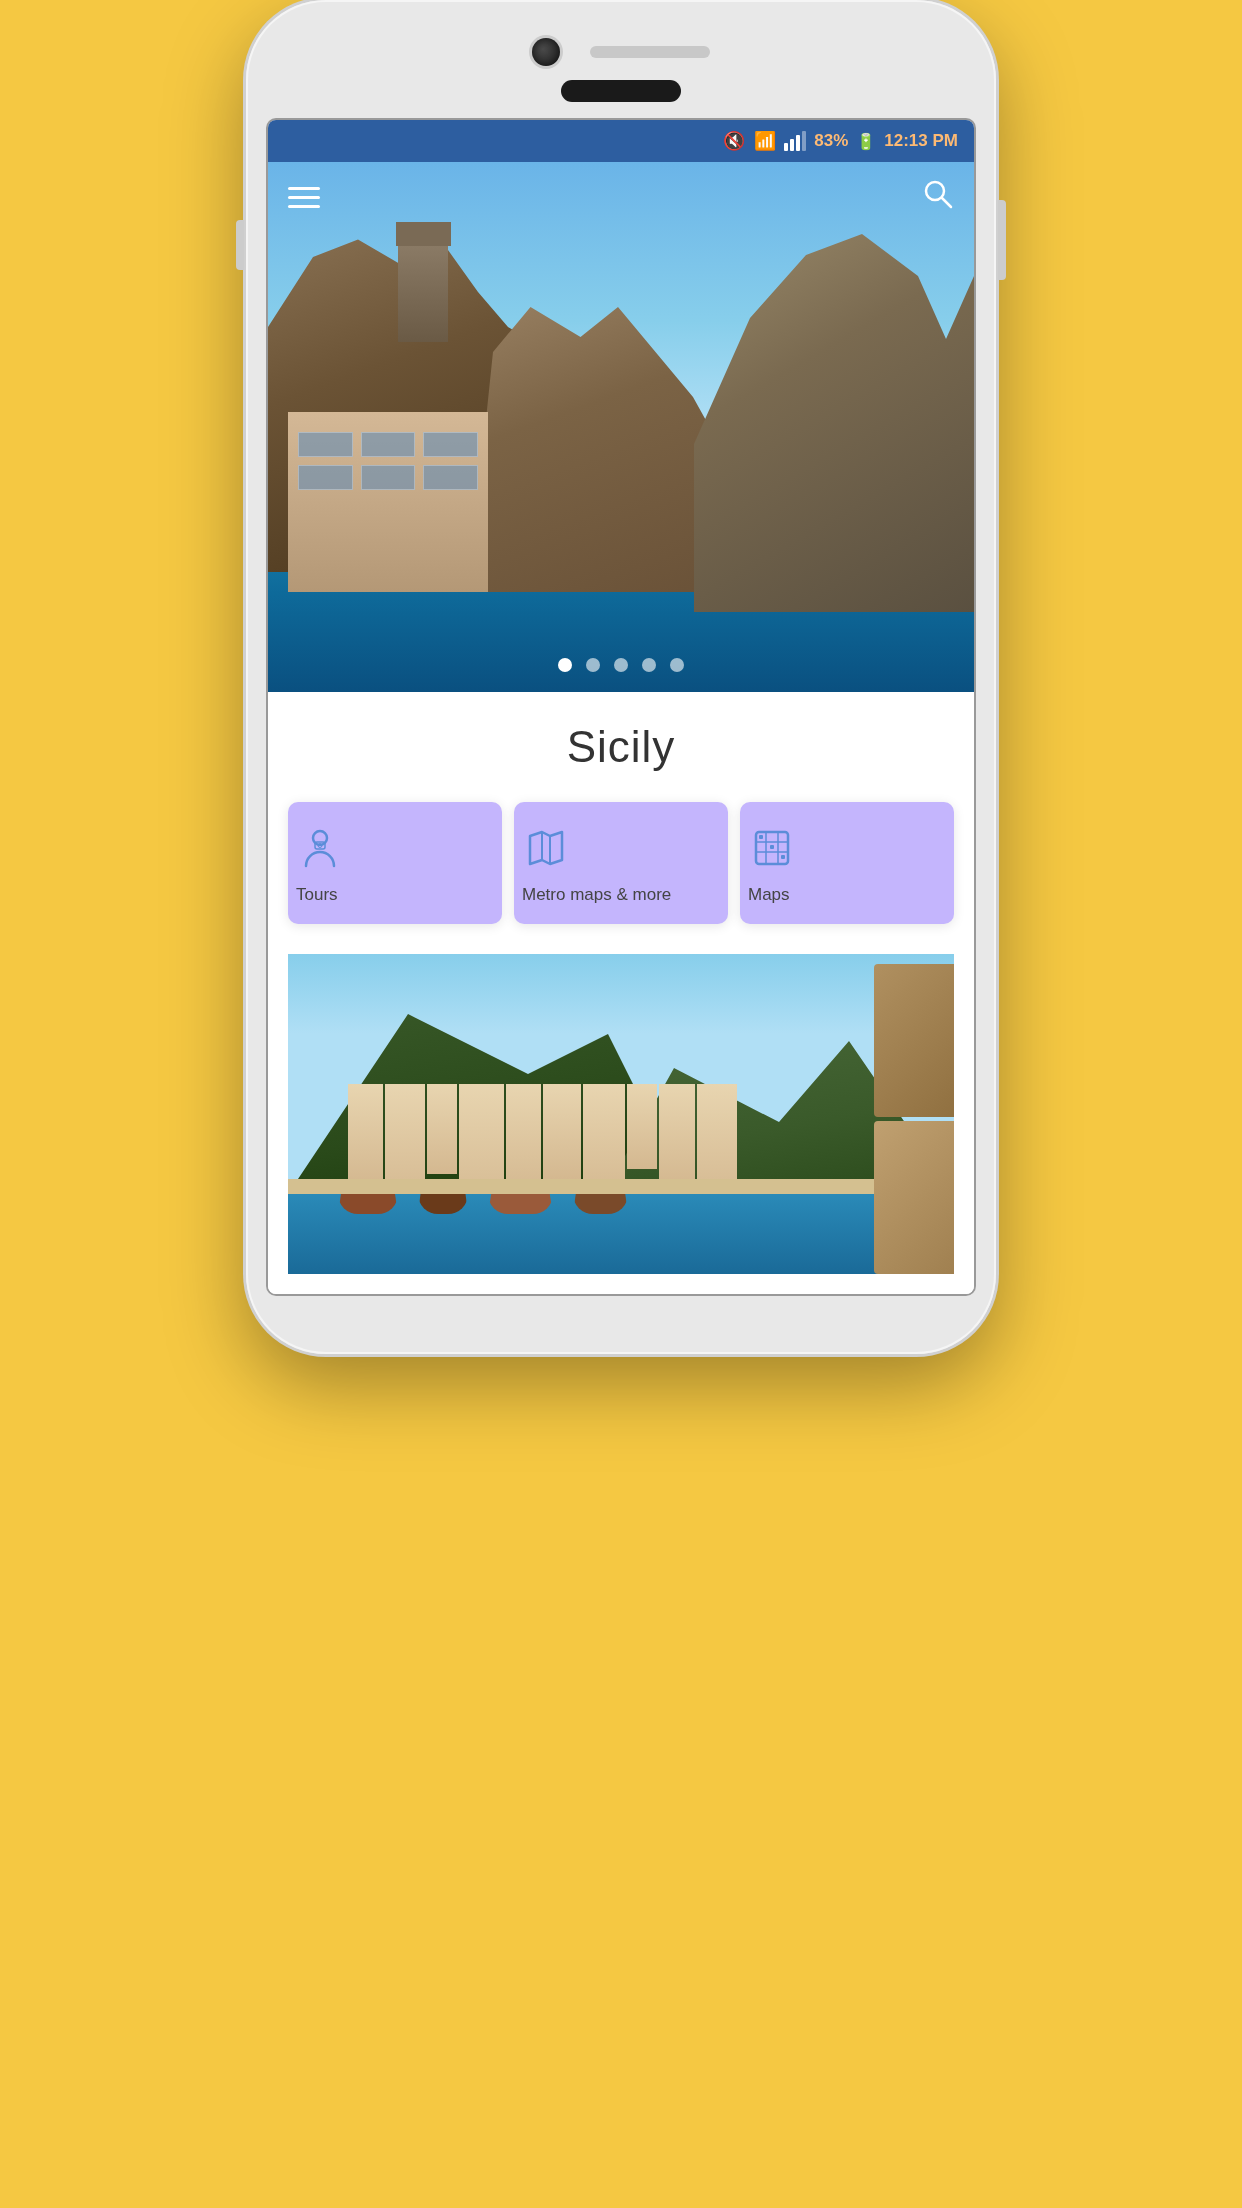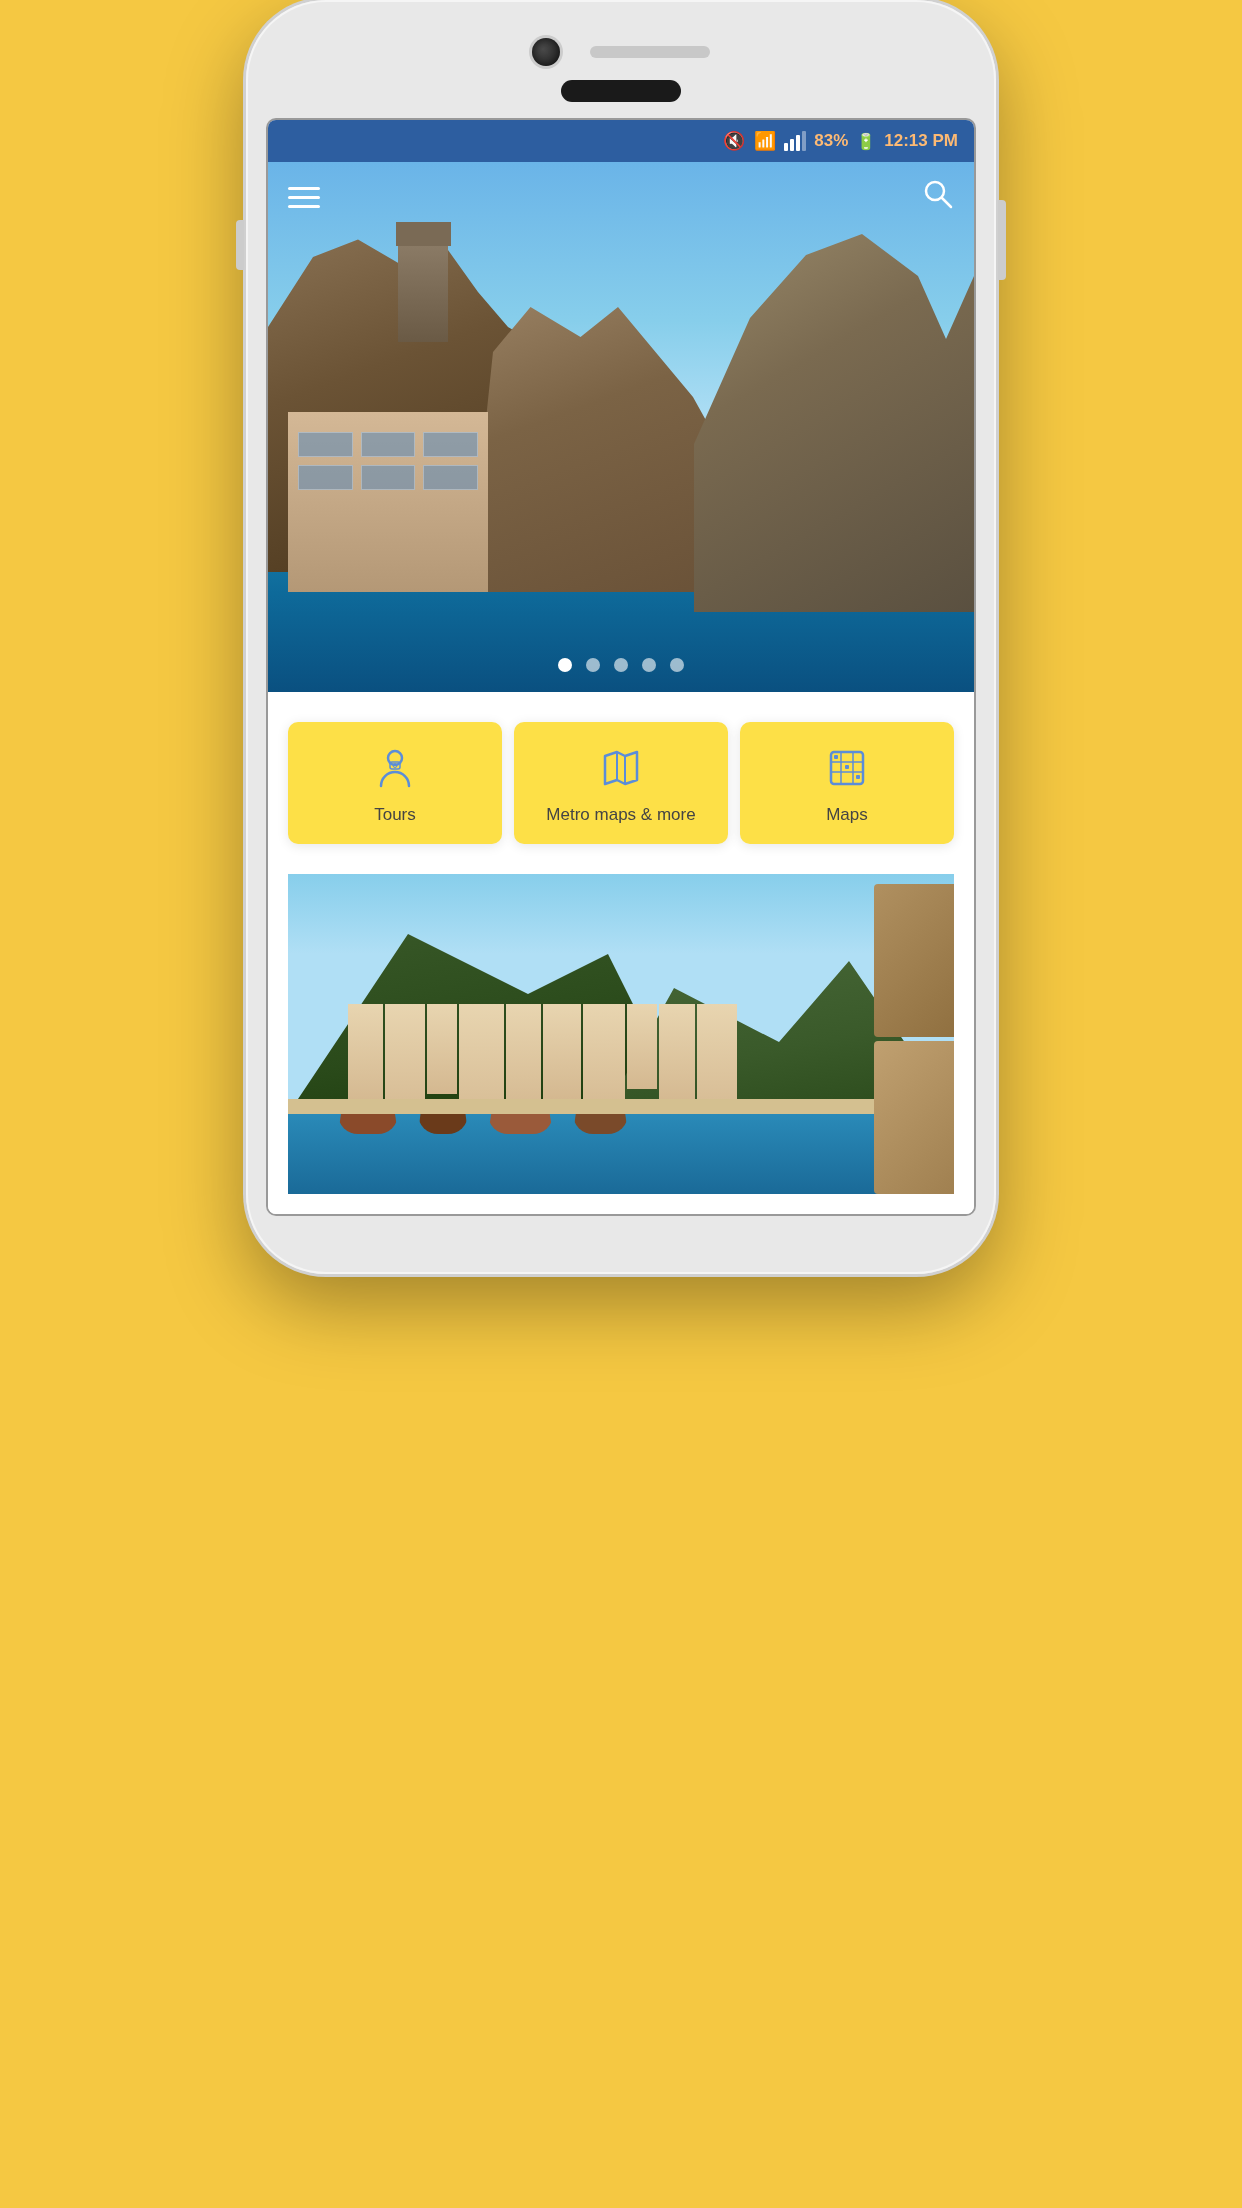--- a/index.html
+++ b/index.html
@@ -344,26 +344,26 @@
 
     
     .quick-actions {
       display: flex;
       gap: 12px;
       margin-bottom: 30px;
     }
 
     .action-card {
       flex: 1;
-      background: #fde047;
+      background: #c4b5fd;
       border-radius: 10px;
       padding: 22px 8px 18px;
       display: flex;
       flex-direction: column;
-      align-items: center;
+      align-items: flex-start;
       gap: 12px;
       box-shadow: 0 2px 12px rgba(0,0,0,0.1);
       cursor: pointer;
     }
 
     .action-icon {
       width: 48px;
       height: 48px;
       color: #5b8dd9;
     }
@@ -583,20 +583,21 @@
           <div class="dot active"></div>
           <div class="dot"></div>
           <div class="dot"></div>
           <div class="dot"></div>
           <div class="dot"></div>
         </div>
       </div>
 
       <div class="content-area">
 
+        <h2 class="destination-title">Sicily</h2>
 
         <div class="quick-actions">
 
           <div class="action-card">
             <div class="action-icon">
               <svg viewBox="0 0 48 48" fill="none" xmlns="http://www.w3.org/2000/svg">
                 <circle cx="24" cy="14" r="7" stroke="#5b8dd9" stroke-width="2.5" fill="none"></circle>
                 <path d="M10 42c0-7.732 6.268-14 14-14s14 6.268 14 14" stroke="#5b8dd9" stroke-width="2.5" fill="none" stroke-linecap="round"></path>
 
                 <rect x="19" y="18" width="10" height="7" rx="2" stroke="#5b8dd9" stroke-width="1.5" fill="none"></rect>

